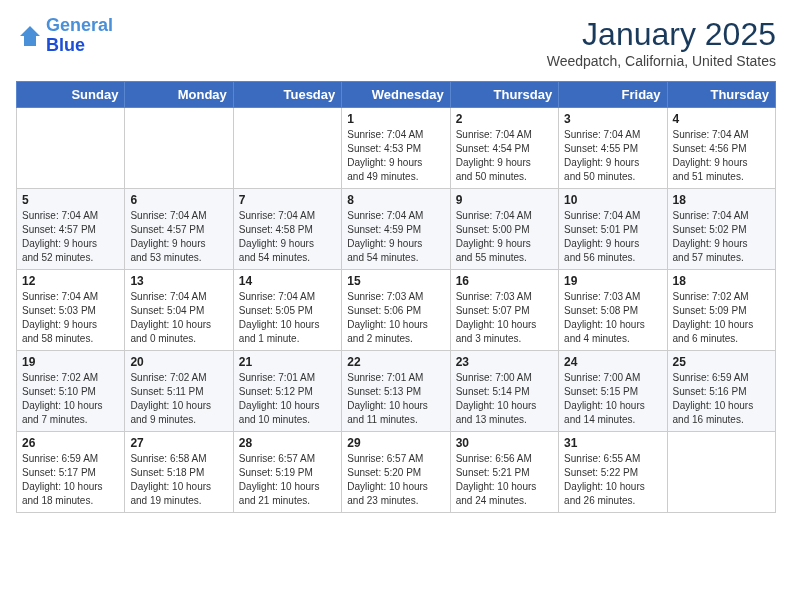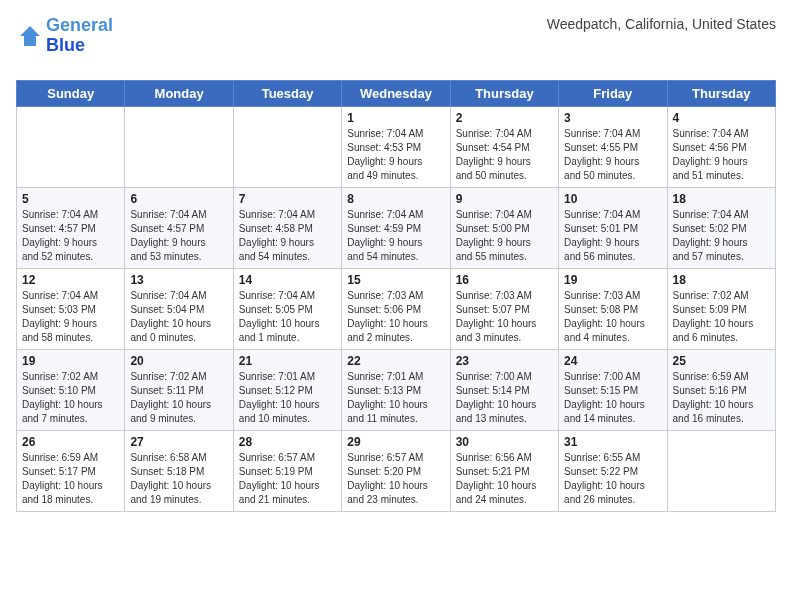--- a/index.html
+++ b/index.html
@@ -7,21 +7,21 @@
       font-family: Arial, sans-serif;
       background: #fff;
       width: 792px;
       min-height: 612px;
       padding: 16px;
     }
     .header {
       display: flex;
       justify-content: space-between;
       align-items: flex-start;
-      margin-bottom: 24px;
+      margin-bottom: 12px;
     }
     .logo {
       display: flex;
       align-items: center;
     }
     .logo-text {
       font-size: 18px;
       font-weight: bold;
       color: #1a3a5c;
       line-height: 1.1;
@@ -47,21 +47,21 @@
       color: #444;
     }
     .calendar {
       width: 100%;
       border-collapse: collapse;
       border: 1px solid #ccc;
     }
     .calendar th {
       background: #3a6bbf;
       color: #fff;
-      text-align: center;
+      text-align: right;
       padding: 5px 6px;
       font-size: 13px;
       border: 1px solid #5a85cf;
     }
     .calendar td {
       vertical-align: top;
       padding: 4px 5px;
       border: 1px solid #ccc;
       width: calc(100% / 7);
       min-height: 80px;
@@ -99,20 +99,21 @@
     <div>
       <div class="logo-text">
         <span>General</span>
       </div>
       <div class="logo-text">
         <span style="color:#1d4ed8;">Blue</span>
       </div>
     </div>
   </div>
   <div class="title-block">
+    <div class="month-title">January 2025</div>
     <div class="location">Weedpatch, California, United States</div>
   </div>
 </div>
 
 <table class="calendar">
   <thead>
     <tr>
         <th>Sunday</th>
         <th>Monday</th>
         <th>Tuesday</th>

